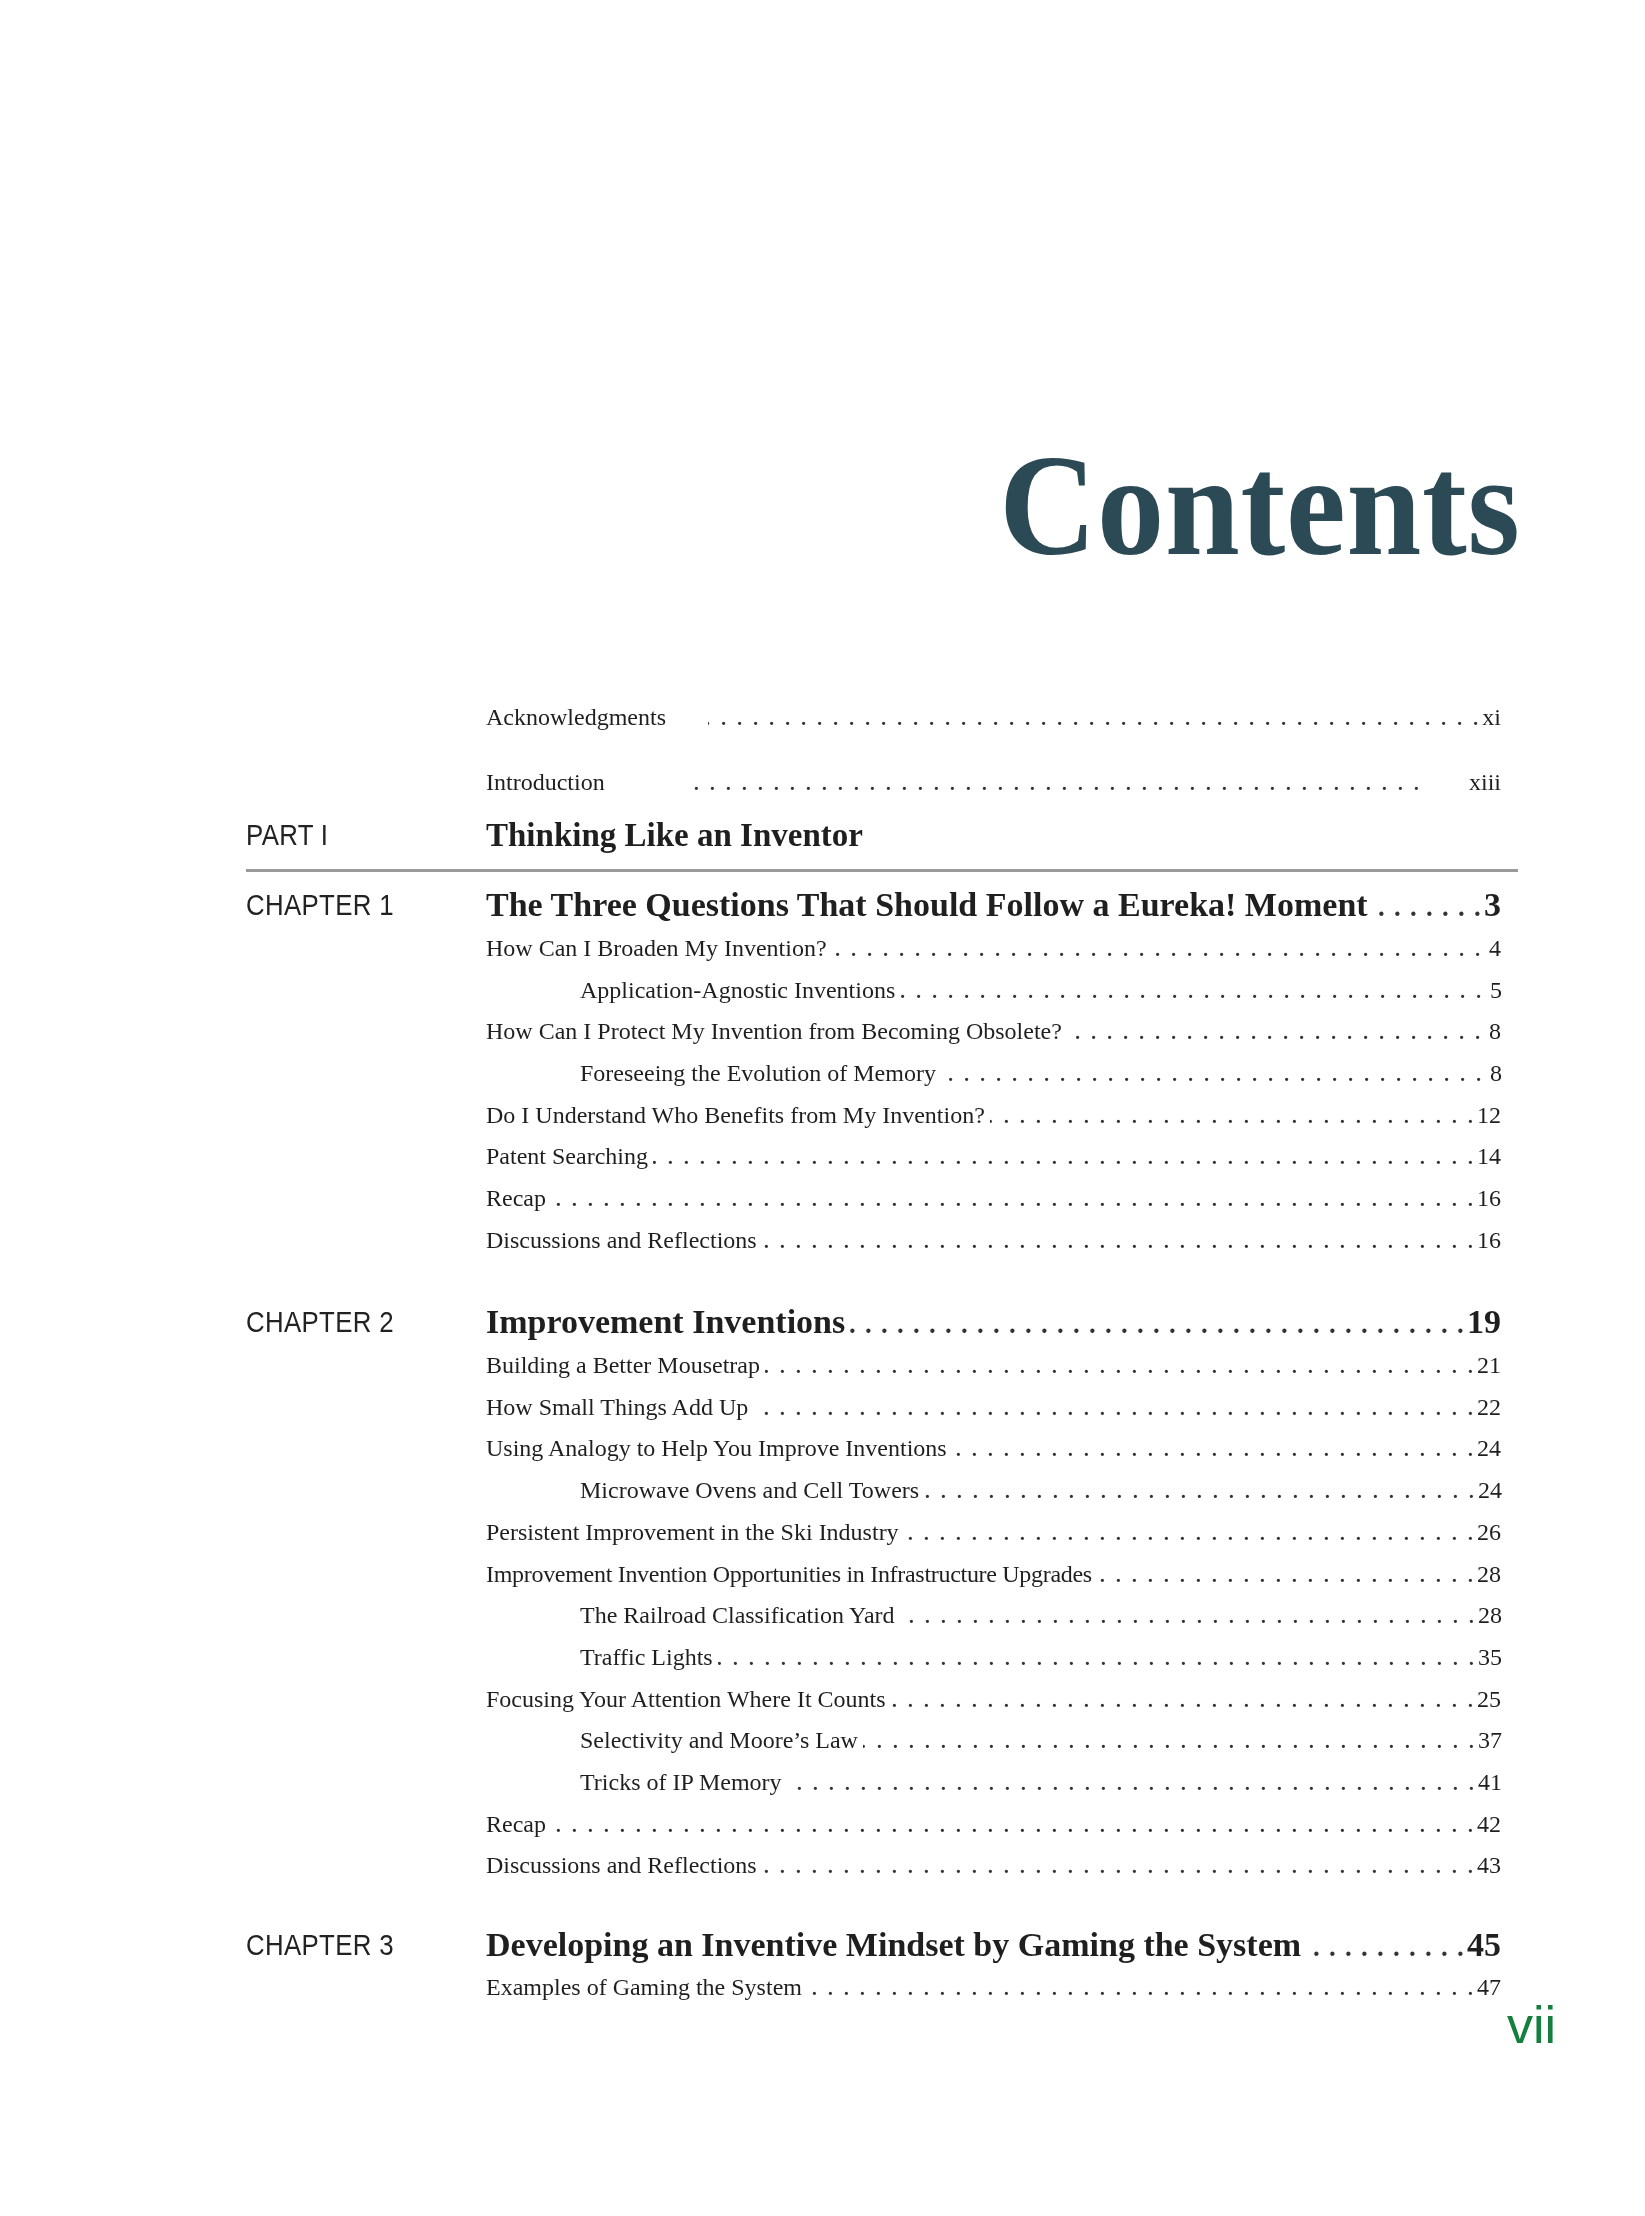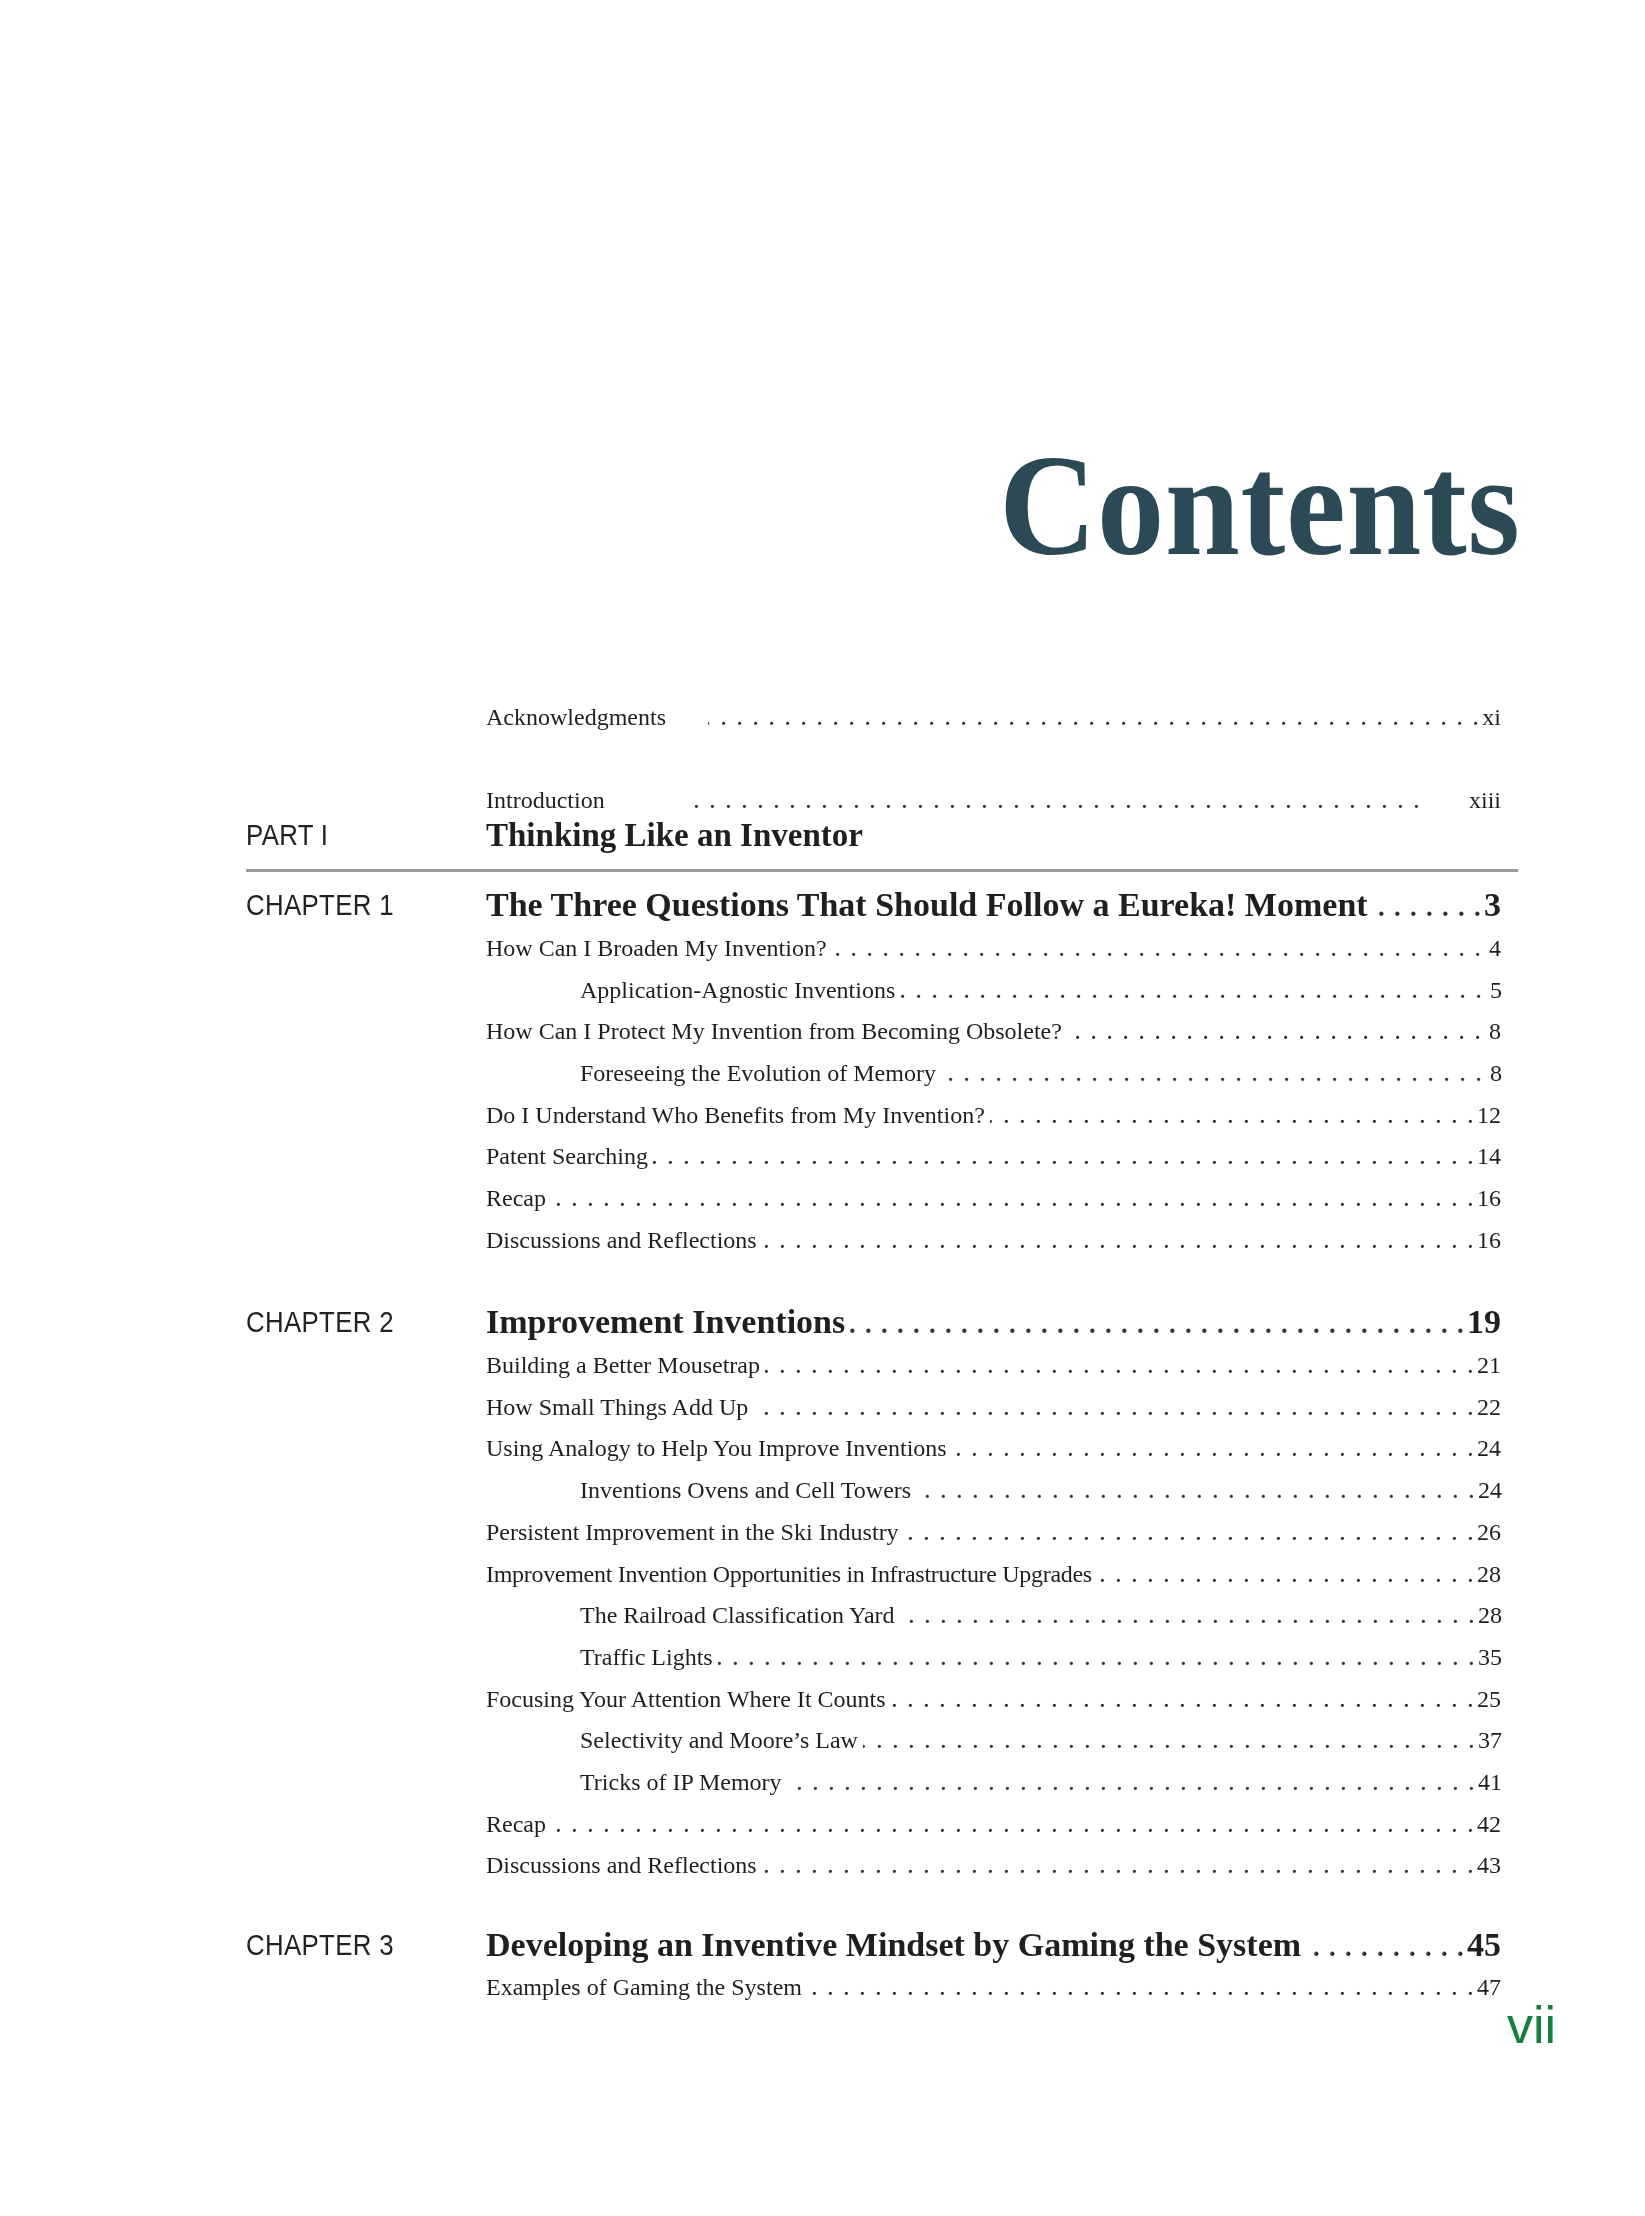--- a/index.html
+++ b/index.html
@@ -115,21 +115,21 @@
 
 <div class="page-title">Contents</div>
 
 <div class="toc">
 
   <div class="row" style="top:695px;">
     <span class="label-text">Acknowledgments</span>
     <span class="leader" style="margin-left:42px;"></span>
     <span class="page">xi</span>
   </div>
-  <div class="row" style="top:778px;gap:46px;">
+  <div class="row" style="top:760px;gap:46px;">
     <span class="label-text">Introduction</span>
     <span class="leader" style="margin-left:42px;"></span>
     <span class="page">xiii</span>
   </div>
 
   <div class="side-label" style="top:814px;">PART I</div>
   <div class="row part" style="top:814px;">
     <span class="label-text">Thinking Like an Inventor</span>
   </div>
   <div class="part-rule"></div>
@@ -196,21 +196,21 @@
     <span class="label-text">How Small Things Add Up</span>
     <span class="leader"></span>
     <span class="page">22</span>
   </div>
   <div class="row" style="top:1426px;">
     <span class="label-text">Using Analogy to Help You Improve Inventions</span>
     <span class="leader"></span>
     <span class="page">24</span>
   </div>
   <div class="row sub" style="top:1468px;">
-    <span class="label-text">Inventions Ovens and Cell Towers</span>
+    <span class="label-text">Microwave Ovens and Cell Towers</span>
     <span class="leader"></span>
     <span class="page">24</span>
   </div>
   <div class="row" style="top:1510px;">
     <span class="label-text">Persistent Improvement in the Ski Industry</span>
     <span class="leader"></span>
     <span class="page">26</span>
   </div>
   <div class="row" style="top:1552px;">
     <span class="label-text" style="letter-spacing:-0.3px;">Improvement Invention Opportunities in Infrastructure Upgrades</span>

